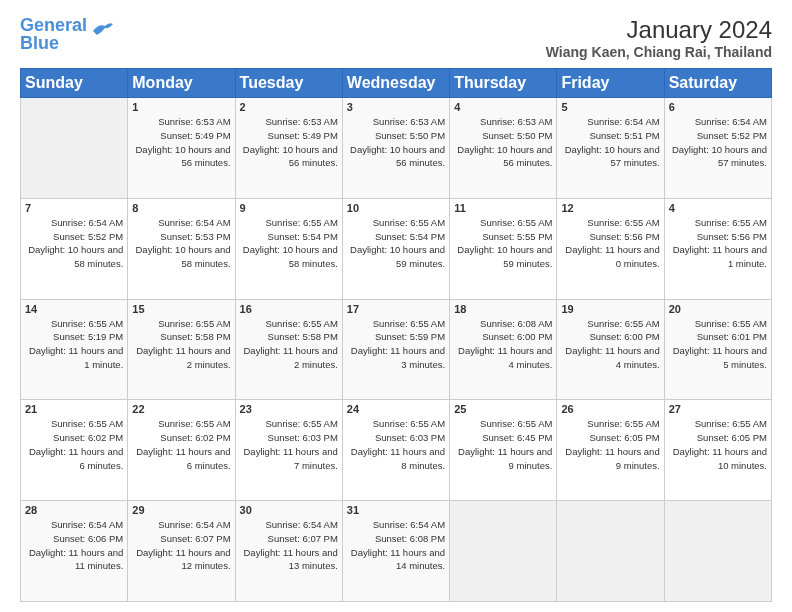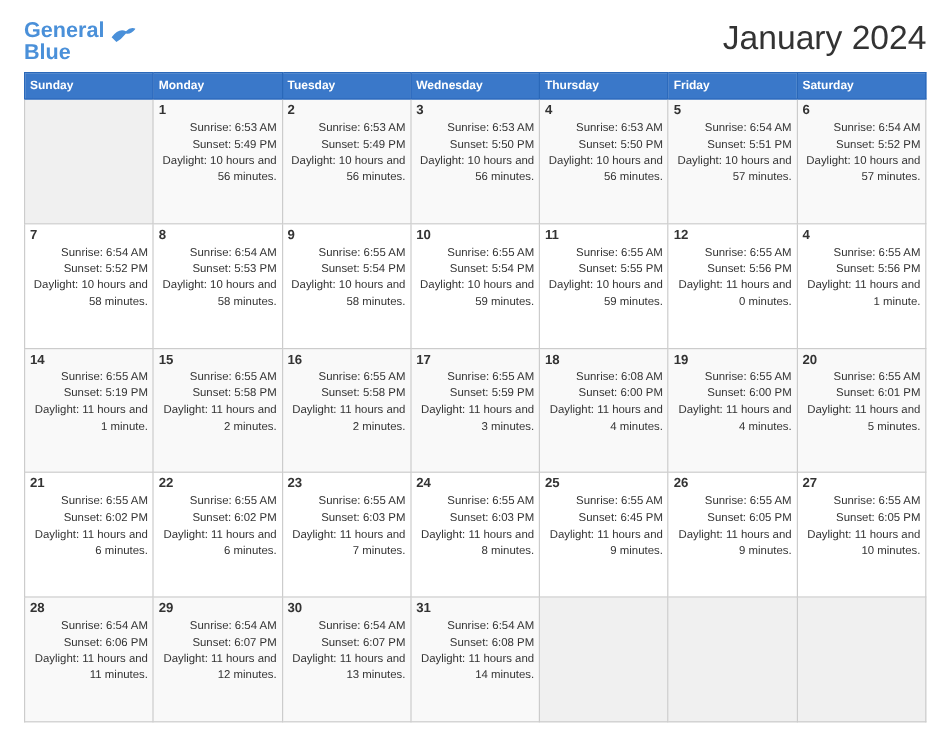--- a/index.html
+++ b/index.html
@@ -35,40 +35,40 @@
       color: #333;
       line-height: 1;
     }
     .logo-text span {
       color: #4a90d9;
     }
     .title-block {
       text-align: right;
     }
     .month-title {
-      font-size: 28px;
+      font-size: 24px;
       color: #333;
       font-weight: normal;
     }
     .location {
       font-size: 14px;
       color: #555;
       font-weight: bold;
     }
     .calendar {
       flex: 1;
       border: 1px solid #ccc;
       border-collapse: collapse;
       width: 100%;
       table-layout: fixed;
     }
     .calendar thead tr th {
       background: #3a78c9;
       color: #fff;
-      font-size: 10px;
+      font-size: 16px;
       font-weight: bold;
       padding: 5px 4px;
       text-align: left;
       border: 1px solid #2a68b9;
     }
     .calendar tbody tr td {
       vertical-align: top;
       border: 1px solid #ccc;
       padding: 3px 4px;
       font-size: 9.5px;
@@ -104,20 +104,21 @@
         <span class="logo-text">
           <span>General</span><br><span style="color:#4a90d9;">Blue</span>
         </span>
         <svg width="22" height="18" viewBox="0 0 22 18" style="margin-left:4px;margin-top:-8px;">
           <path d="M2,10 Q8,2 14,5 Q18,1 22,3 Q18,8 14,7 Q10,12 6,14 Z" fill="#4a90d9"></path>
         </svg>
       </div>
     </div>
     <div class="title-block">
       <div class="month-title">January 2024</div>
+      <div class="location">Wiang Kaen, Chiang Rai, Thailand</div>
     </div>
   </div>
 
   <table class="calendar">
     <thead>
       <tr>
       <th>Sunday</th>
           <th>Monday</th>
           <th>Tuesday</th>
           <th>Wednesday</th>

